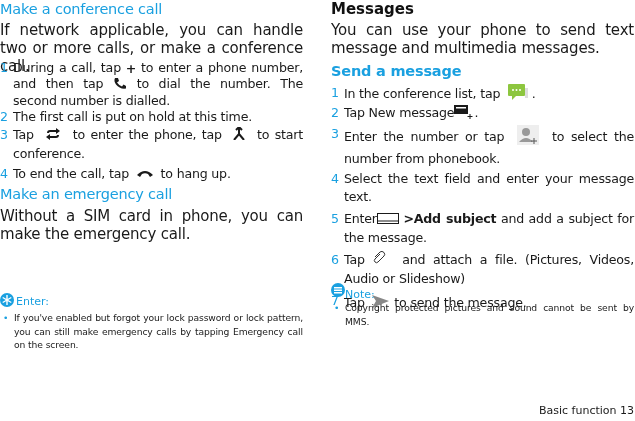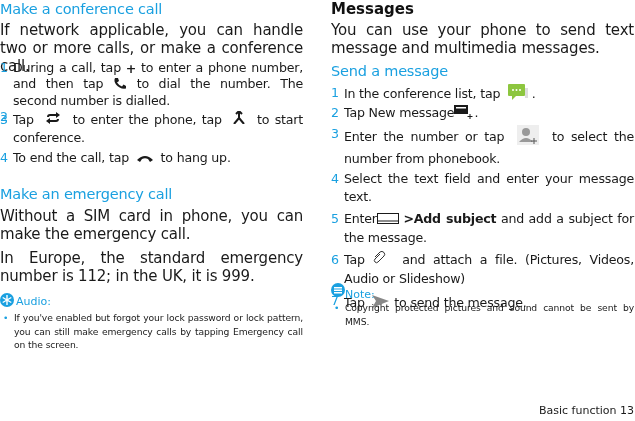--- a/index.html
+++ b/index.html
@@ -37,20 +37,21 @@
       <span>During a call, tap</span>
       <span class="ic" style="font-weight:bold;">+</span>
       <span>to enter a phone number, and then tap</span>
       <span class="ic"><svg width="14" height="13" viewBox="0 0 14 13">
             <path d="M2 1 L5 1 L6 4 L4 5.5 Q6 8.5 9 9.5 L10.5 7.5 L13 9 L13 11.5 Q7 12.5 3 7.5 Q0.5 4 2 1Z" fill="#1a1a1a"></path>
           </svg></span>
       <span>to dial the number. The second number is dialled.</span>
     </div>
     <div class="step">
       <span class="num">2</span>
+      <span>The first call is put on hold at this time.</span>
     </div>
     <div class="step wide" style="margin-top:2px;">
       <span class="num">3</span>
       <span>Tap</span>
       <span class="ic" style="margin:0 6px;"><svg width="16" height="12" viewBox="0 0 16 12">
             <path d="M2 5 Q2 2 5 2 L11 2 L11 0 L15 3 L11 6 L11 4 L5 4 Q4 4 4 5Z M14 7 Q14 10 11 10 L5 10 L5 12 L1 9 L5 6 L5 8 L11 8 Q12 8 12 7Z" fill="#1a1a1a"></path>
           </svg></span>
       <span>to enter the phone, tap</span>
       <span class="ic" style="margin:0 6px;"><svg width="12" height="13" viewBox="0 0 12 13">
             <path d="M6 0 L6 7 M6 7 L1 13 M6 7 L11 13 M3 3 L6 0 L9 3" stroke="#1a1a1a" stroke-width="2" fill="none"></path>
@@ -65,46 +66,45 @@
           </svg></span>
       <span>to hang up.</span>
     </div>
   </div>
 
   <div style="position:absolute;top:185px;left:0;width:303px;">
     <p class="h2">Make an emergency call</p>
   </div>
   <div style="position:absolute;top:207px;left:0;width:303px;">
     <p class="p">Without a SIM card in phone, you can make the emergency call.</p>
-    <p class="p" style="margin-top:6px;">In Europe, the standard emergency number is 112; in the UK, it is 999.</p>
   </div>
 
   <div class="tipbox" style="position:absolute;top:292px;left:0;width:303px;">
     <div style="display:flex;align-items:center;gap:2px;">
       <span class="ic"><svg width="14" height="14" viewBox="0 0 14 14">
             <circle cx="7" cy="7" r="7" fill="#1aa0e0"></circle>
             <path d="M7 2 L7 12 M2.7 4.5 L11.3 9.5 M2.7 9.5 L11.3 4.5" stroke="#fff" stroke-width="1.4"></path>
           </svg></span>
-      <span class="label">Audio:</span>
+      <span class="label">Enter:</span>
     </div>
     <div class="bullet">
       <span class="dot">•</span>
       <span>If you've enabled but forgot your lock password or lock pattern, you can still make emergency calls by tapping Emergency call on the screen.</span>
     </div>
   </div>
 </div>
 
 <div class="col right">
   <div style="position:absolute;top:0;left:0;width:303px;">
     <p class="h1">Messages</p>
   </div>
   <div style="position:absolute;top:21px;left:0;width:303px;">
     <p class="p">You can use your phone to send text message and multimedia messages.</p>
   </div>
-  <div style="position:absolute;top:62px;left:0;width:303px;">
+  <div style="position:absolute;top:62px;left:0;width:303px;font-weight:bold;">
     <p class="h2">Send a message</p>
   </div>
   <div style="position:absolute;top:84px;left:0;width:303px;">
     <div class="step" style="line-height:17px;">
       <span class="num">1</span>
       <span>In the conference list, tap</span>
       <span class="ic" style="margin-left:4px;"><svg width="20" height="16" viewBox="0 0 20 16">
             <rect x="0" y="0" width="17" height="12" rx="1" fill="#8dc63f"></rect>
             <polygon points="4,12 8,12 4,16" fill="#8dc63f"></polygon>
             <circle cx="5" cy="6" r="1" fill="#fff"></circle>

